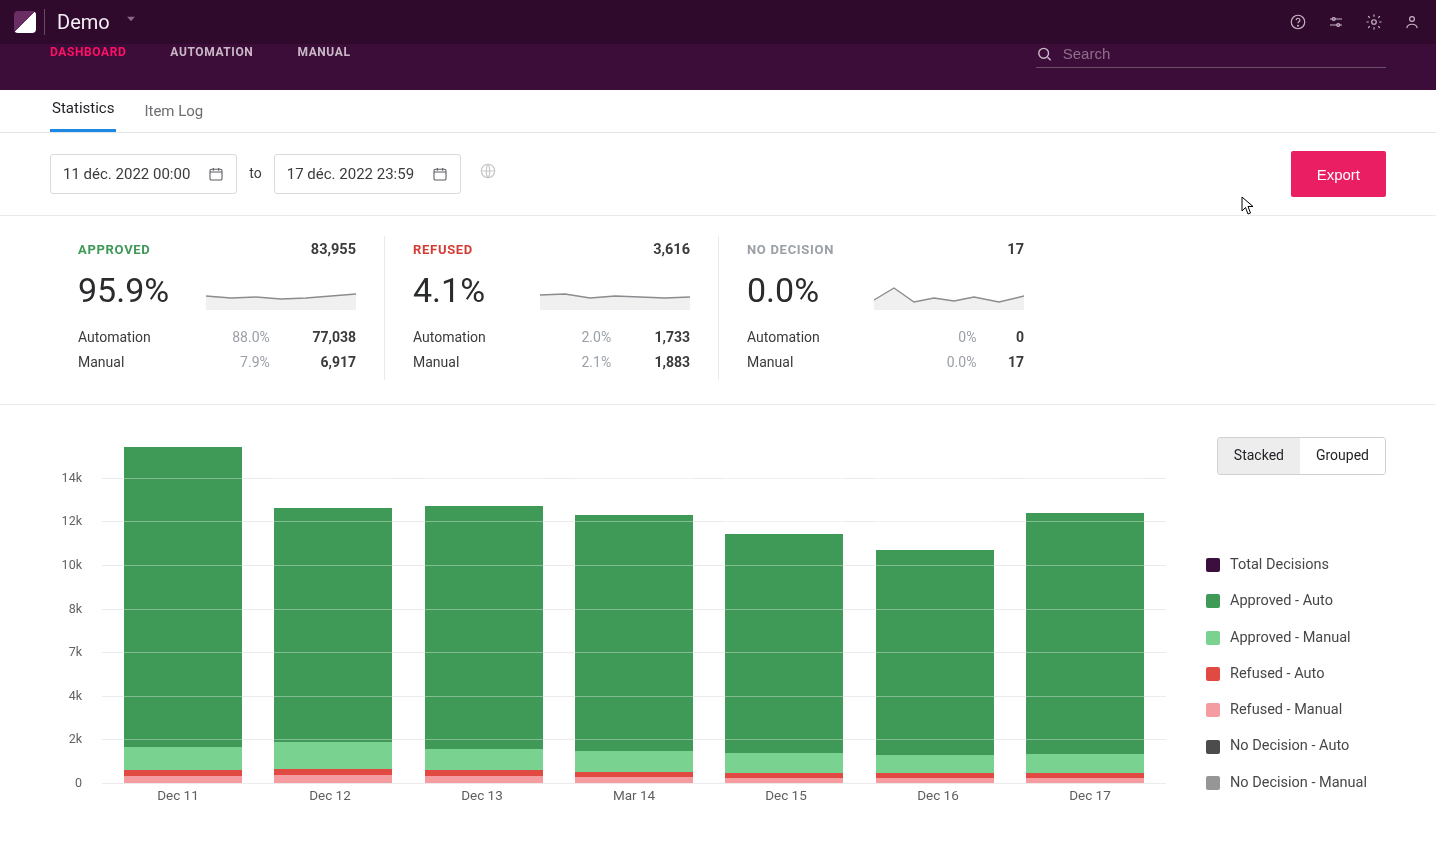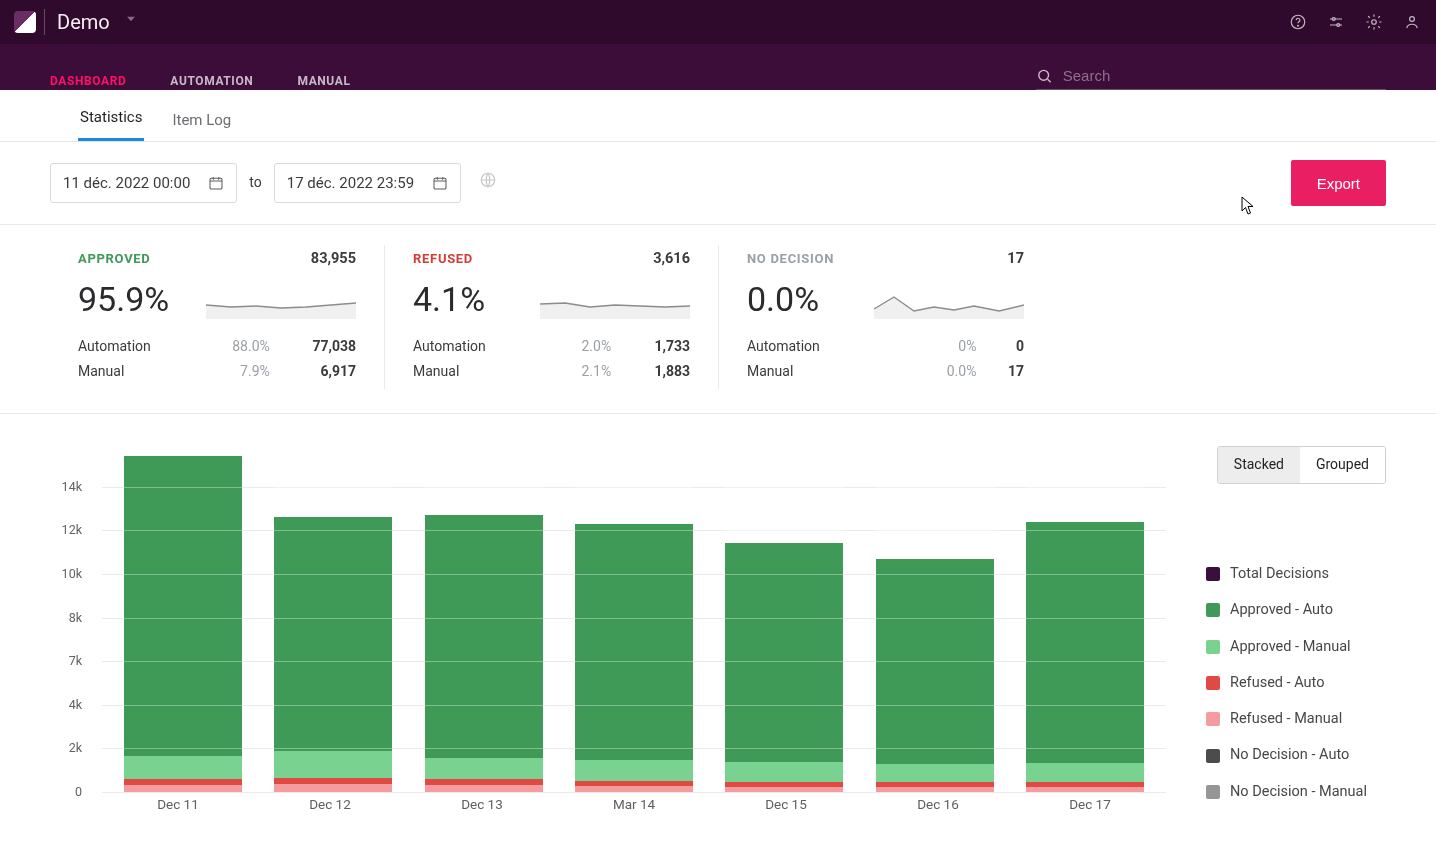--- a/index.html
+++ b/index.html
@@ -23,30 +23,30 @@
   
   .topbar{background:var(--header);color:#efe7ee;display:flex;align-items:center;height:44px;padding:0 14px;position:relative}
   .logo{width:22px;height:22px;border-radius:4px;background:linear-gradient(135deg,#6b2e64 0 50%,#fff 50% 100%);margin-right:8px;flex:none}
   .topbar .divider{width:1px;height:26px;background:#634b61;margin:0 12px 0 0}
   .brand{font-size:20px;font-weight:400;color:#f5eff5}
   .brand-drop{margin-left:14px;color:#8a6986;cursor:pointer}
   .topbar-right{margin-left:auto;display:flex;gap:18px;align-items:center}
   .ticon{width:20px;height:20px;color:#d7c6d5;opacity:.9;cursor:pointer;display:inline-flex;align-items:center;justify-content:center}
   .ticon svg{width:18px;height:18px;stroke:currentColor;fill:none;stroke-width:1.6}
   
-  .navrow{background:var(--header2);display:flex;align-items:flex-end;height:46px;padding:0 50px 0 50px}
+  .navrow{background:var(--header2);display:flex;align-items:flex-start;height:46px;padding:0 50px 0 50px}
   .tab{font-size:12px;letter-spacing:.6px;font-weight:700;margin-right:44px;color:#c9b8c7;text-transform:uppercase;cursor:pointer}
   .tab.active{color:var(--accent-text)}
   .spacer{flex:1}
   .search{display:flex;align-items:center;gap:8px;border-bottom:1px solid #6c4e69;padding-bottom:4px;width:350px}
   .search svg{width:18px;height:18px;stroke:#cdbacb;fill:none;stroke-width:2}
   .search input{background:transparent;border:0;outline:0;color:#d9c9d7;font-size:15px;width:100%}
   .search input::placeholder{color:#8f6f8c}
   
-  .subtabs{display:flex;align-items:flex-end;gap:26px;padding:0 78px;border-bottom:1px solid var(--border);height:42px;margin-top:10px}
+  .subtabs{display:flex;align-items:flex-end;gap:26px;padding:0 50px;border-bottom:1px solid var(--border);height:42px;margin-top:1px}
   .subtab{font-size:15px;color:#6c6e72;padding:0 2px 10px;cursor:pointer}
   .subtab.active{color:#1f2024;border-bottom:3px solid #1e88e5;font-weight:400}
   
   .filters{display:flex;align-items:center;padding:18px 50px;border-bottom:1px solid var(--card-line)}
   .datebox{display:flex;align-items:center;border:1px solid #d9dadc;border-radius:3px;height:40px;padding:0 12px;font-size:15px;color:#3a3b3d;gap:18px;cursor:pointer;background:#fff}
   .datebox svg{width:16px;height:16px;stroke:#5c5d60;fill:none;stroke-width:1.6}
   .to{margin:0 12px;color:#3a3b3d}
   .globe{margin-left:18px;color:#c6c7c9}
   .globe svg{width:18px;height:18px;stroke:currentColor;fill:none;stroke-width:1.6}
   .export{margin-left:auto;background:var(--accent);color:#fff;border:0;height:46px;padding:0 26px;font-size:15px;font-weight:500;border-radius:2px;cursor:pointer}

